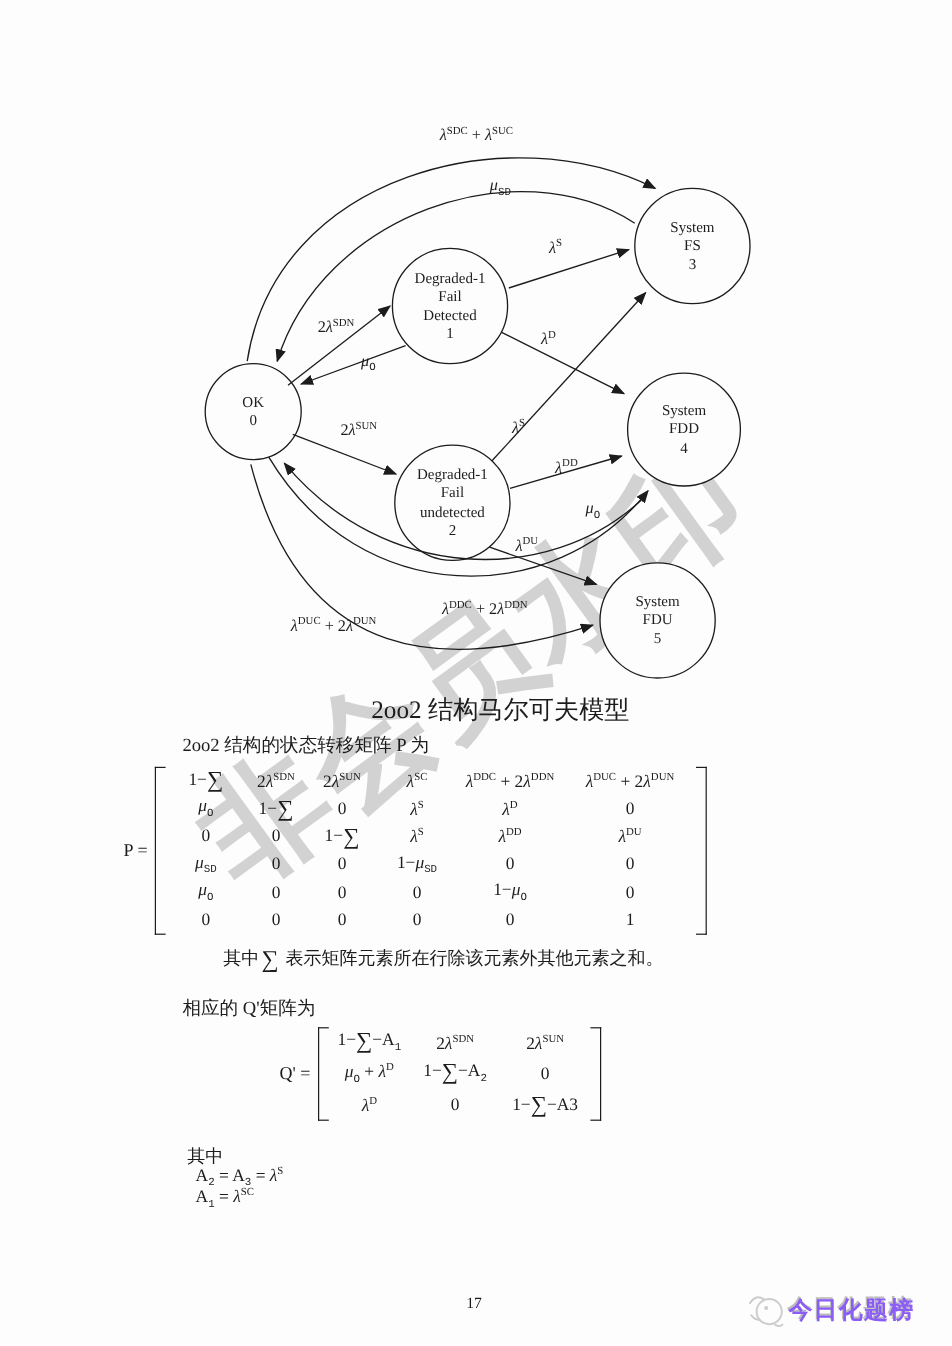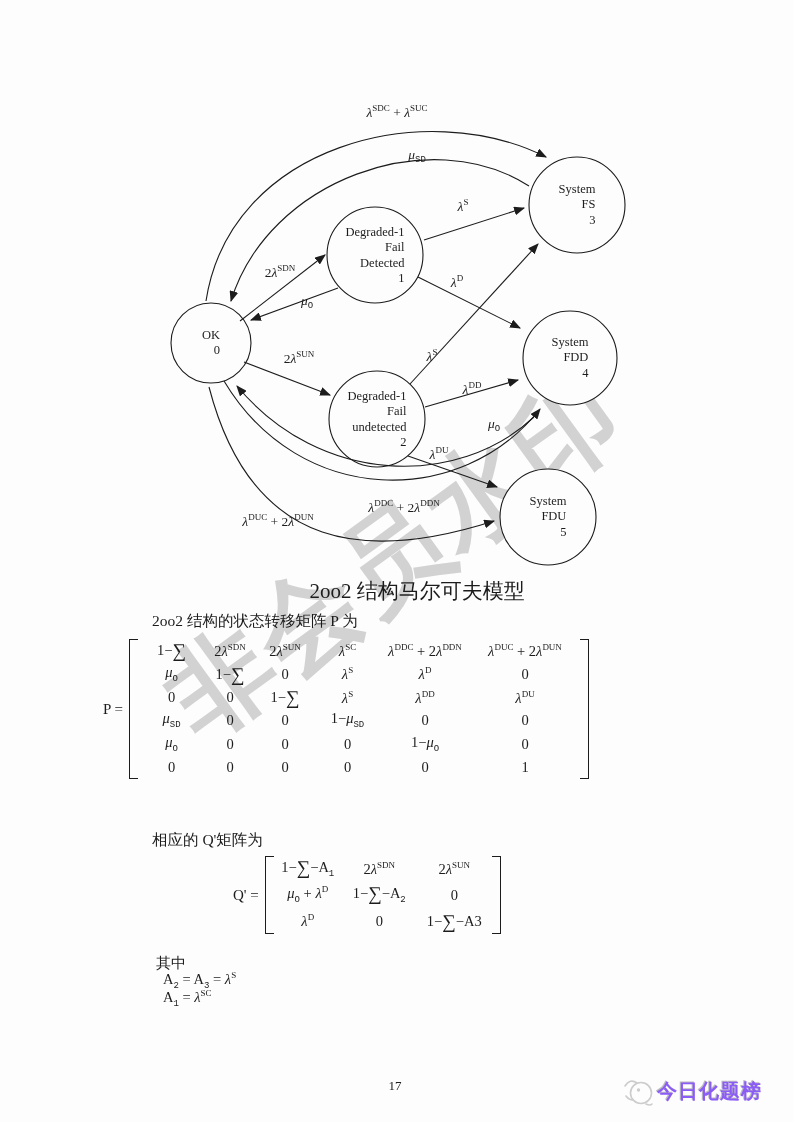--- a/index.html
+++ b/index.html
@@ -7,21 +7,21 @@
         font-family:"Liberation Serif", serif;color:#1c1c1c;}
   .abs{position:absolute;}
   
   .watermark{position:absolute;left:395px;top:558px;
              transform:translate(-50%,-50%) rotate(-36deg);
              font-family:"Liberation Sans", sans-serif;font-weight:700;
              font-size:104px;letter-spacing:2px;color:#d2d2d2;white-space:nowrap;
              z-index:0;pointer-events:none;}
   svg.diagram{position:absolute;left:0;top:0;z-index:1;pointer-events:none;}
   .layer{position:absolute;left:0;top:0;width:793px;height:1122px;z-index:2;}
-  .node-label{position:absolute;transform:translate(-50%,-50%);text-align:right;
+  .node-label{position:absolute;transform:translate(-50%,-50%);text-align:center;
               white-space:pre-line;font-size:12.5px;line-height:1.22;}
   .elabel{position:absolute;transform:translate(-50%,-50%);font-size:13.5px;white-space:nowrap;}
   .elabel sup,.formula sup,.cell sup{font-size:9px;}
   .elabel sub,.formula sub,.cell sub{font-size:9px;font-family:Liberation Mono, monospace;}
   .caption{position:absolute;left:417px;top:591px;transform:translate(-50%,-50%);
            font-size:21px;white-space:nowrap;}
   .para{position:absolute;font-size:15.5px;white-space:nowrap;margin-left:34px;}
   
   .matrix{position:absolute;display:flex;align-items:stretch;}
   .mlabel{align-self:center;font-size:15px;margin-right:6px;white-space:nowrap;}
@@ -154,20 +154,21 @@
         <div class="cell">0</div>
         <div class="cell">0</div>
         <div class="cell">0</div>
         <div class="cell">0</div>
         <div class="cell">0</div>
         <div class="cell">1</div>
       </div>
       <div class="brk r"></div>
     </div>
 
+    <div class="para" style="left:152px;top:789px;font-size:15px;">其中<span class="sg2">∑</span> 表示矩阵元素所在行除该元素外其他元素之和。</div>
     <div class="para" style="left:118px;top:830px;">相应的 Q'矩阵为</div>
 
     <div class="matrix" style="left:233px;top:856px;height:78px;">
       <div class="mlabel">Q' =</div>
       <div class="brk l"></div>
       <div class="mgrid" style="grid-template-columns:68px 75px 75px;grid-template-rows:repeat(3,1fr);">
         <div class="cell">1−<span class="sg">∑</span>−A<sub>1</sub></div>
         <div class="cell">2<i>λ</i><sup>SDN</sup></div>
         <div class="cell">2<i>λ</i><sup>SUN</sup></div>
         <div class="cell"><i>μ</i><sub>O</sub> + <i>λ</i><sup>D</sup></div>

